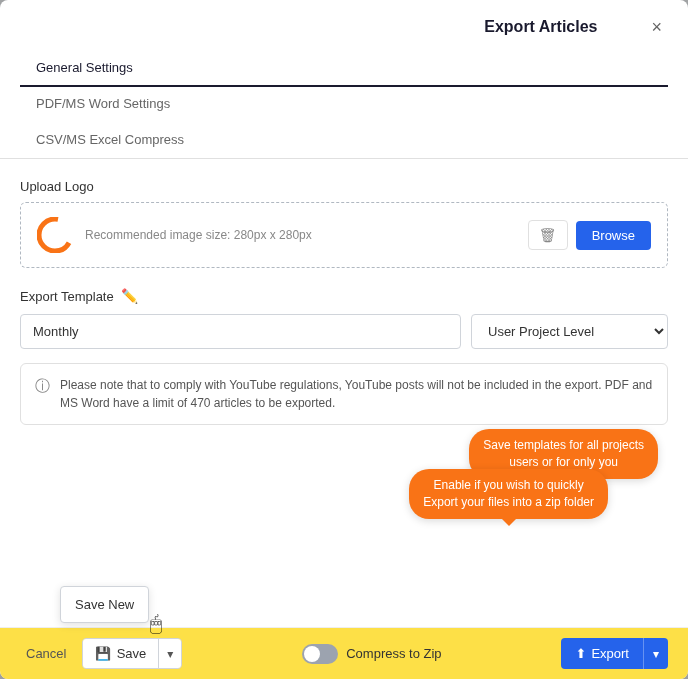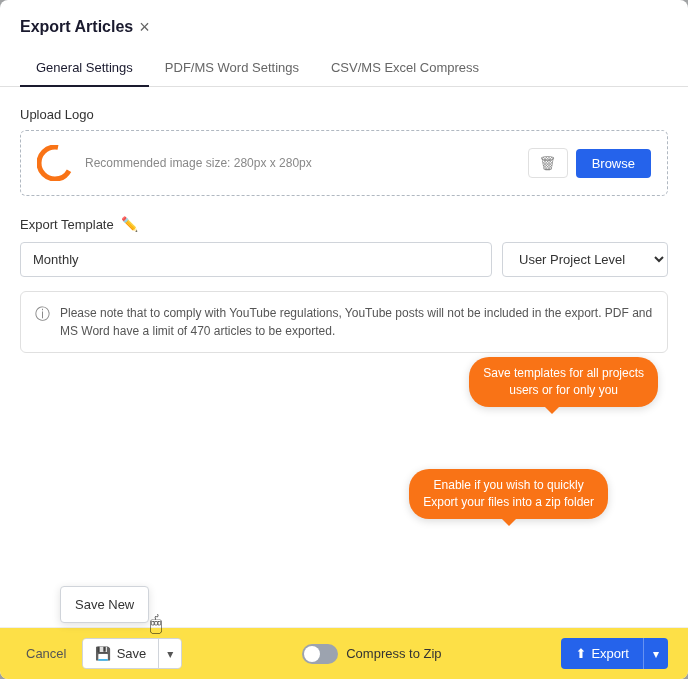--- a/index.html
+++ b/index.html
@@ -27,42 +27,44 @@
       border-radius: 8px;
       box-shadow: 0 4px 24px rgba(0,0,0,0.18);
       display: flex;
       flex-direction: column;
       overflow: hidden;
       position: relative;
     }
     .modal-header {
       display: flex;
       align-items: center;
-      justify-content: flex-start;
-      padding: 16px 20px 0 20px;
+      justify-content: flex-end;
+      padding: 16px 20px 0 12px;
+      gap: 48px;
     }
     .modal-title {
       font-size: 16px;
       font-weight: 600;
       color: #1a1a2e;
     }
     .close-btn {
       background: none;
       border: none;
       cursor: pointer;
       font-size: 18px;
       color: #666;
       line-height: 1;
       padding: 2px 6px;
     }
     .tabs {
       display: flex;
       border-bottom: 1px solid #e0e0e0;
       padding: 0 20px;
       margin-top: 12px;
+      flex-direction: column;
     }
     .tab {
       padding: 10px 16px;
       font-size: 13px;
       cursor: pointer;
       color: #666;
       border-bottom: 2px solid transparent;
       margin-bottom: -1px;
       white-space: nowrap;
     }
@@ -153,21 +155,21 @@
     .template-name-input {
       flex: 1;
       border: 1px solid #d0d4da;
       border-radius: 4px;
       padding: 8px 12px;
       font-size: 13px;
       color: #333;
       outline: none;
     }
     .template-scope-select {
-      width: 166px;
+      width: 197px;
       border: 1px solid #d0d4da;
       border-radius: 4px;
       padding: 8px 12px;
       font-size: 13px;
       color: #333;
       background: #fff;
       cursor: pointer;
       appearance: auto;
     }
     .info-box {

